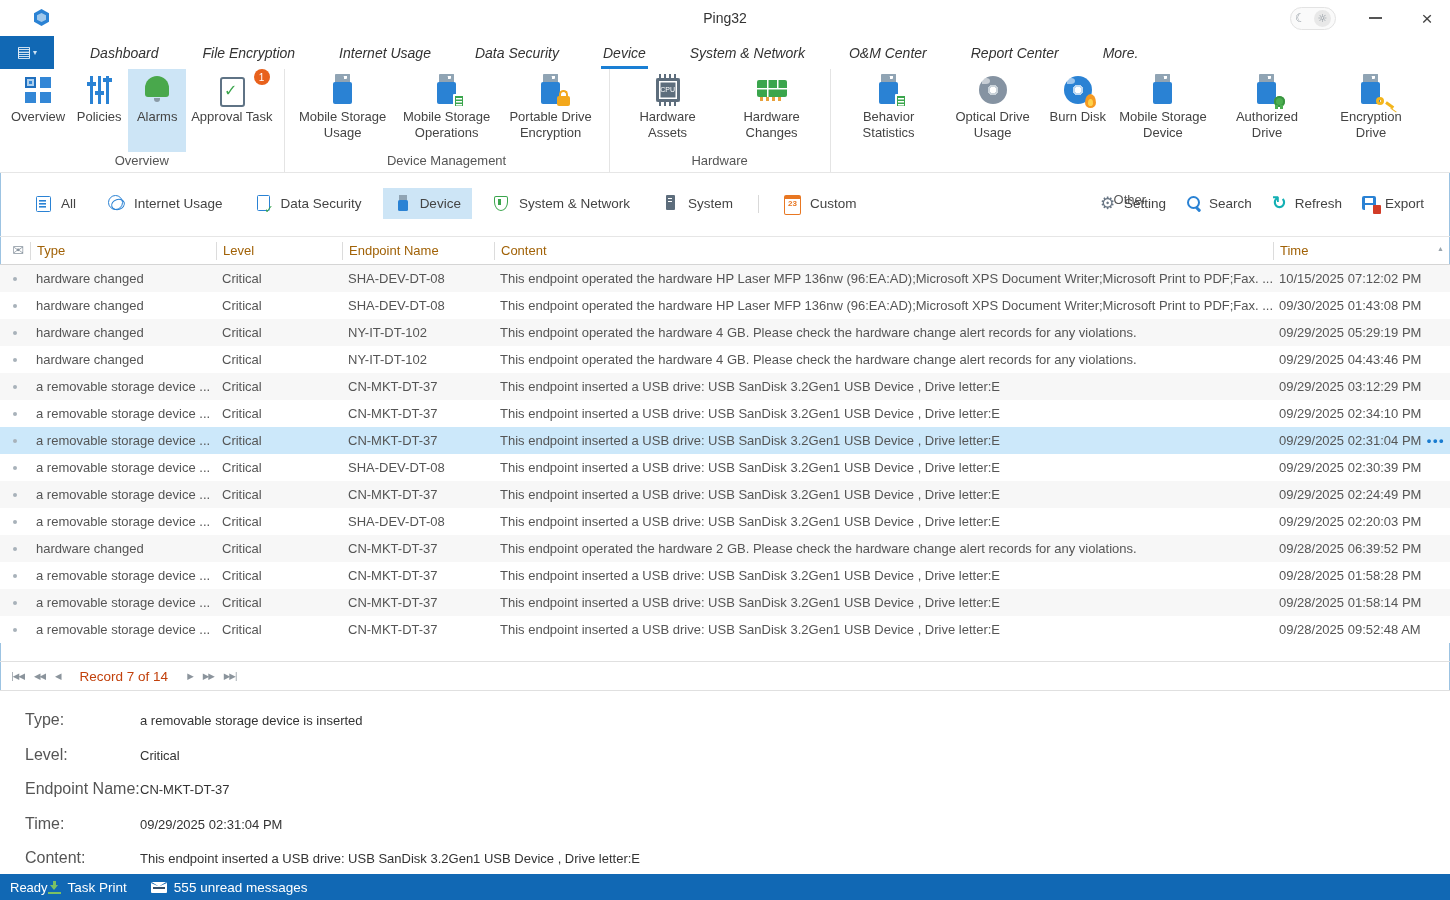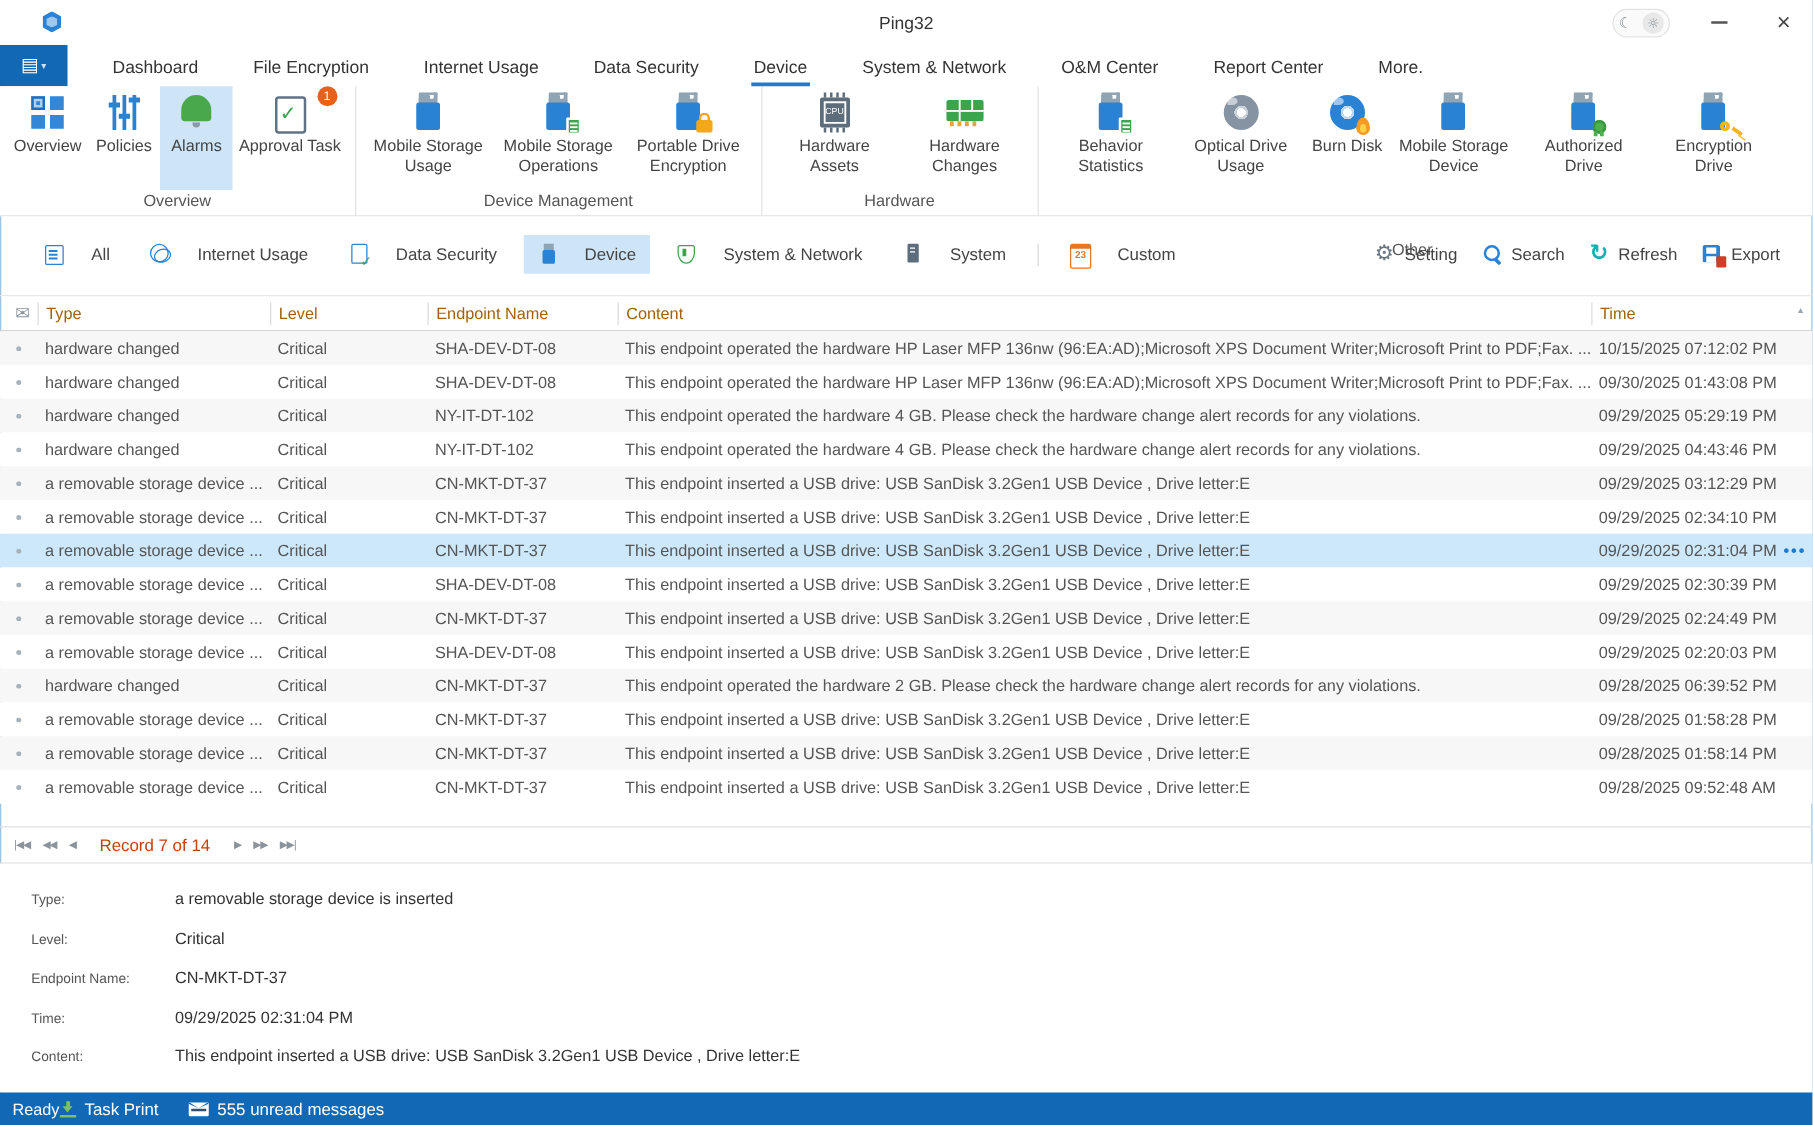--- a/index.html
+++ b/index.html
@@ -28,21 +28,21 @@
     font-size:19px; color:#444; line-height:1; }
   .tb-close::before { content:"\00d7"; }
 
   
   .menubar { height:33px; display:flex; align-items:stretch; background:#fff; flex:none; }
   .menu-btn { width:54px; background:#1168b4; display:flex; align-items:center; justify-content:center; gap:2px; flex:none; }
   .menu-btn .mb-doc { color:#fff; font-size:15px; line-height:1; }
   .menu-btn .mb-doc::before { content:"\25a4"; }
   .menu-btn .mb-caret { color:#cfe2f3; font-size:8px; }
   .menu-btn .mb-caret::before { content:"\25be"; }
-  .mtabs { display:flex; align-items:stretch; margin-left:14px; }
+  .mtabs { display:flex; align-items:stretch; margin-left:14px;font-style:italic; }
   .mtab { position:relative; display:flex; align-items:center; padding:0 22px; font-size:14px; color:#333; }
   .mtab.active::after { content:""; position:absolute; left:20px; right:20px; bottom:0; height:3px; background:#1a7fd4; }
 
   
   .ribbon { height:104px; display:flex; align-items:stretch; border-bottom:1px solid #e6e6e6; background:#fff; flex:none; }
   .rgroup { display:flex; flex-direction:column; padding:0 6px; border-right:1px solid #e4e4e4; }
   .rgroup:last-child { border-right:none;gap:48px; }
   .ritems { display:flex; align-items:stretch; flex:1; }
   .ritem { min-width:58px; max-width:104px; padding:5px 5px 2px; display:flex; flex-direction:column; align-items:center;
     text-align:center; position:relative; }
@@ -107,21 +107,21 @@
     background:rgba(255,255,255,.55); border-radius:50% 50% 50% 0; }
   .ic-disc-burn .ov { display:block; position:absolute; right:-2px; bottom:-2px; width:11px; height:14px; z-index:2;
     background:#f59a23; border-radius:50% 50% 50% 50%/62% 62% 38% 38%; }
   .ic-disc-burn .ov::before { content:""; position:absolute; left:3px; top:5px; width:5px; height:7px;
     background:#ffd24a; border-radius:50% 50% 50% 50%/60% 60% 40% 40%; }
 
   
   .filterwrap { height:64px; padding:15px 12px 0 24px; display:flex; align-items:flex-start; justify-content:space-between;
     border-bottom:1px solid #e6e6e6; flex:none; }
   .chips { display:flex; align-items:center; gap:10px; }
-  .chip { display:flex; align-items:center; gap:21px; padding:7px 11px; font-size:13.5px; color:#444; }
+  .chip { display:flex; align-items:center; gap:9px; padding:7px 11px; font-size:13.5px; color:#444; }
   .chip.selected { background:#cde5f6; }
   .vdiv { width:1px; height:18px; background:#d9d9d9; margin:0 4px; }
   .actions { display:flex; align-items:center; gap:20px; padding:7px 14px 0 0; }
   .action { display:flex; align-items:center; gap:6px; font-size:13.5px; color:#444; }
 
   .fic { position:relative; display:inline-block; width:17px; height:17px; flex:none; }
   .fic .ov { display:none; }
   .fic-list::before { content:""; position:absolute; left:1px; top:1px; width:13px; height:14px; border:1.6px solid #2a82d4; border-radius:1.5px;
     background-image:linear-gradient(#2a82d4 0 0),linear-gradient(#2a82d4 0 0),linear-gradient(#2a82d4 0 0);
     background-size:7px 1.6px; background-repeat:no-repeat; background-position:1.5px 2.5px,1.5px 5.5px,1.5px 8.5px; }
@@ -179,21 +179,21 @@
   .pagination { height:30px; margin-top:18px; border-top:1px solid #e0e0e0; border-bottom:1px solid #e0e0e0;
     display:flex; align-items:center; padding-left:6px; flex:none; }
   .pgbtn { color:#8b949c; font-size:8.5px; padding:0 5px; letter-spacing:-1px; font-family:"DejaVu Sans",sans-serif; }
   .pg-first::before { content:"|\25c0\25c0"; } .pg-prev-page::before { content:"\25c0\25c0"; } .pg-prev::before { content:"\25c0"; }
   .pg-next::before { content:"\25b6"; } .pg-next-page::before { content:"\25b6\25b6"; } .pg-last::before { content:"\25b6\25b6|"; }
   .pgtext { font-size:13.5px; color:#c2410c; margin:0 14px; }
 
   
   .details { flex:1; padding:20px 0 0 25px; background:#fff; overflow:hidden; }
   .dfield { display:flex; margin-bottom:16.5px; align-items:baseline; }
-  .dlabel { width:115px; font-size:11px; color:#555; flex:none; }
+  .dlabel { width:115px; font-size:16px; color:#555; flex:none; }
   .dvalue { font-size:13px; color:#333; }
 
   
   .statusbar { height:26px; background:#1168b4; display:flex; align-items:center; 
     padding:0 12px 0 10px; flex:none; }
   .sb-left { color:#fff; font-size:13px; }
   .sb-right { display:flex; align-items:center; gap:24px; }
   .sb-item { display:flex; align-items:center; gap:7px; color:#fff; font-size:13.5px; }
   .sb-arrow { position:relative; width:13px; height:13px; border-bottom:2px solid #7cc063; }
   .sb-arrow::before { content:""; position:absolute; left:5px; top:0; width:3px; height:5px; background:#7cc063; }

